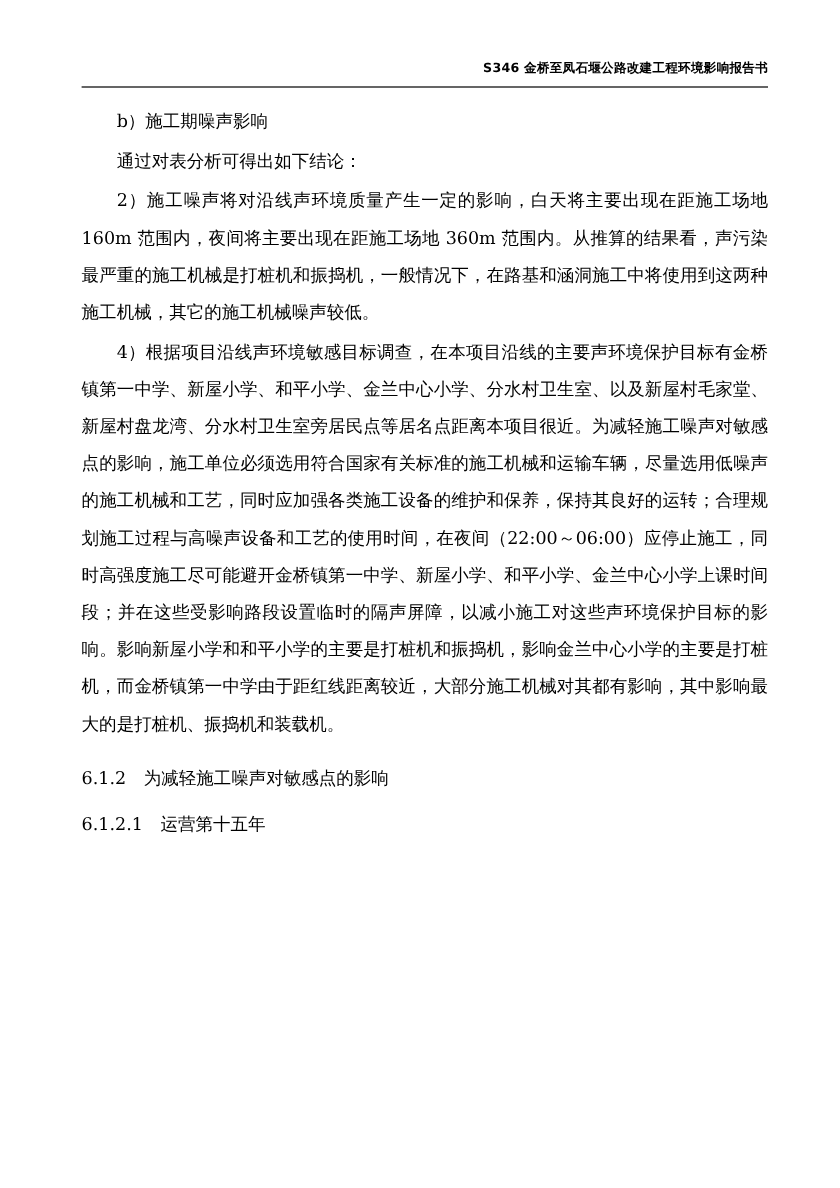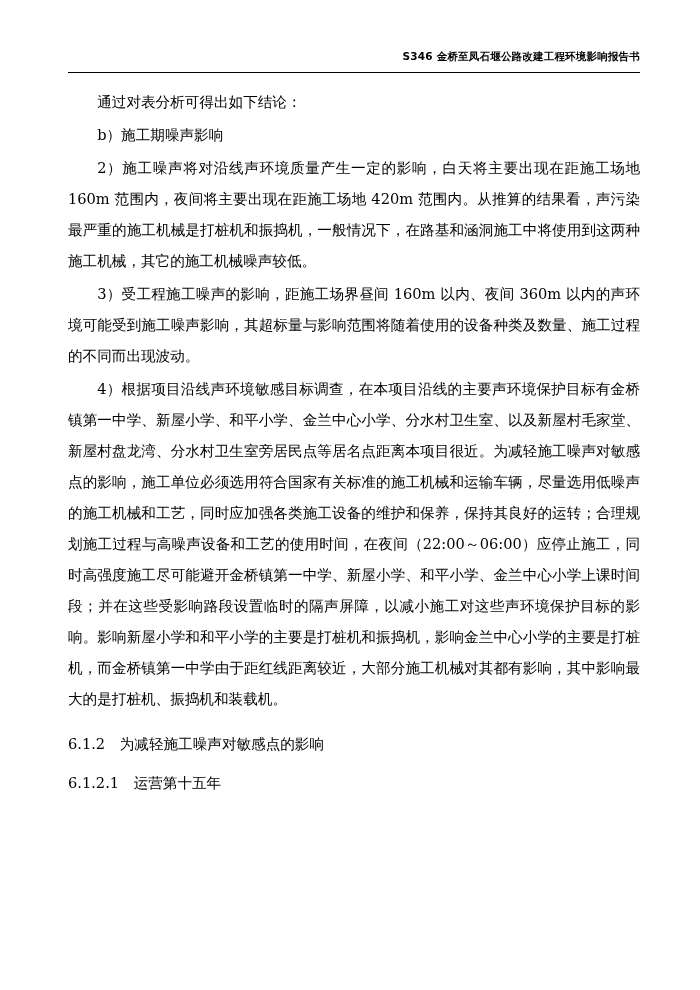--- a/index.html
+++ b/index.html
@@ -78,23 +78,22 @@
 </style>
 </head>
 <body>
 
 <div class="page">
 
   <div class="header">S346 金桥至凤石堰公路改建工程环境影响报告书</div>
   <div class="header-rule"></div>
 
   <div class="content">
+    <p class="indent2">b）施工期噪声影响</p>
     <p class="indent2">通过对表分析可得出如下结论：</p>
-    <p class="indent2">b）施工期噪声影响</p>
-    <p class="indent2">2）施工噪声将对沿线声环境质量产生一定的影响，白天将主要出现在距施工场地160m 范围内，夜间将主要出现在距施工场地 420m 范围内。从推算的结果看，声污染最严重的施工机械是打桩机和振捣机，一般情况下，在路基和涵洞施工中将使用到这两种施工机械，其它的施工机械噪声较低。</p>
-    <p class="indent2">3）受工程施工噪声的影响，距施工场界昼间 160m 以内、夜间 360m 以内的声环境可能受到施工噪声影响，其超标量与影响范围将随着使用的设备种类及数量、施工过程的不同而出现波动。</p>
+    <p class="indent2">2）施工噪声将对沿线声环境质量产生一定的影响，白天将主要出现在距施工场地160m 范围内，夜间将主要出现在距施工场地 360m 范围内。从推算的结果看，声污染最严重的施工机械是打桩机和振捣机，一般情况下，在路基和涵洞施工中将使用到这两种施工机械，其它的施工机械噪声较低。</p>
     <p class="indent2">4）根据项目沿线声环境敏感目标调查，在本项目沿线的主要声环境保护目标有金桥镇第一中学、新屋小学、和平小学、金兰中心小学、分水村卫生室、以及新屋村毛家堂、新屋村盘龙湾、分水村卫生室旁居民点等居名点距离本项目很近。为减轻施工噪声对敏感点的影响，施工单位必须选用符合国家有关标准的施工机械和运输车辆，尽量选用低噪声的施工机械和工艺，同时应加强各类施工设备的维护和保养，保持其良好的运转；合理规划施工过程与高噪声设备和工艺的使用时间，在夜间（22:00～06:00）应停止施工，同时高强度施工尽可能避开金桥镇第一中学、新屋小学、和平小学、金兰中心小学上课时间段；并在这些受影响路段设置临时的隔声屏障，以减小施工对这些声环境保护目标的影响。影响新屋小学和和平小学的主要是打桩机和振捣机，影响金兰中心小学的主要是打桩机，而金桥镇第一中学由于距红线距离较近，大部分施工机械对其都有影响，其中影响最大的是打桩机、振捣机和装载机。</p>
     <p class="heading">6.1.2　为减轻施工噪声对敏感点的影响</p>
     <p class="heading sub">6.1.2.1　运营第十五年</p>
   </div>
 
 
 </div>
 
 </body></html>

